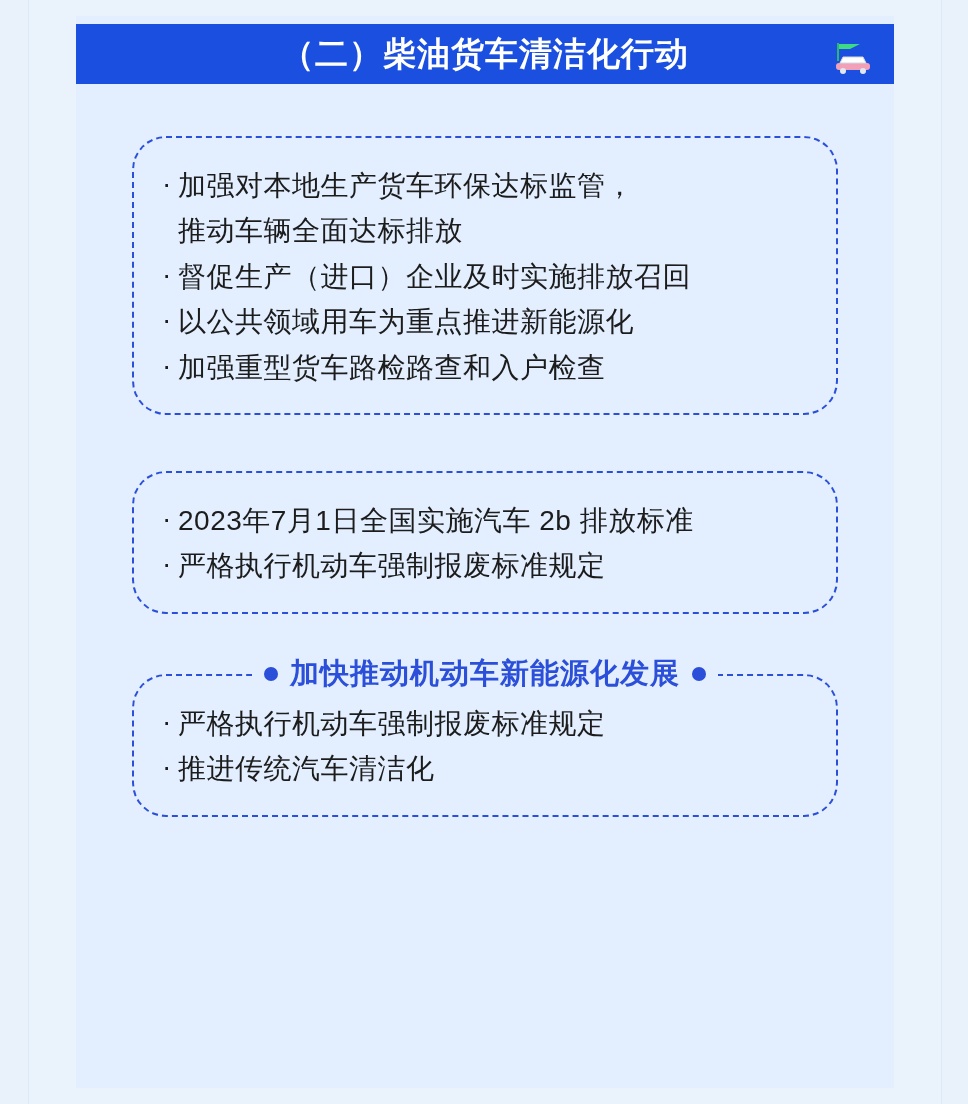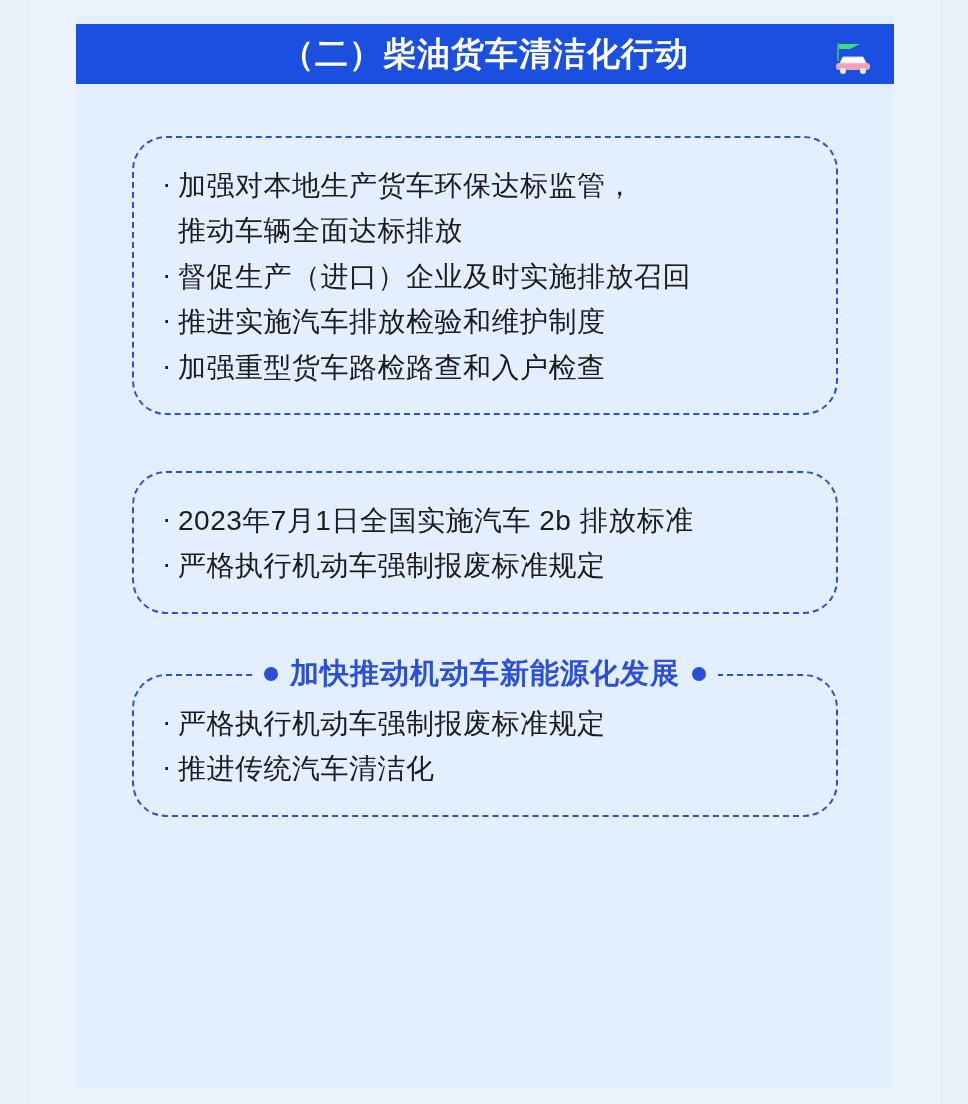--- a/index.html
+++ b/index.html
@@ -162,21 +162,21 @@
     </div>
 
     <div class="spacer-top"></div>
 
     <div class="section">
       <div class="section-box">
         <ul class="bullets">
           <li>加强对本地生产货车环保达标监管，</li>
           <li class="nodot">推动车辆全面达标排放</li>
           <li>督促生产（进口）企业及时实施排放召回</li>
-          <li>推进实施汽车排放检验和维护制度</li>
+          <li>以公共领域用车为重点推进新能源化</li>
           <li>加强重型货车路检路查和入户检查</li>
         </ul>
       </div>
     </div>
 
     <div class="spacer-1"></div>
 
     <div class="section">
       <div class="section-box">
         <ul class="bullets">

